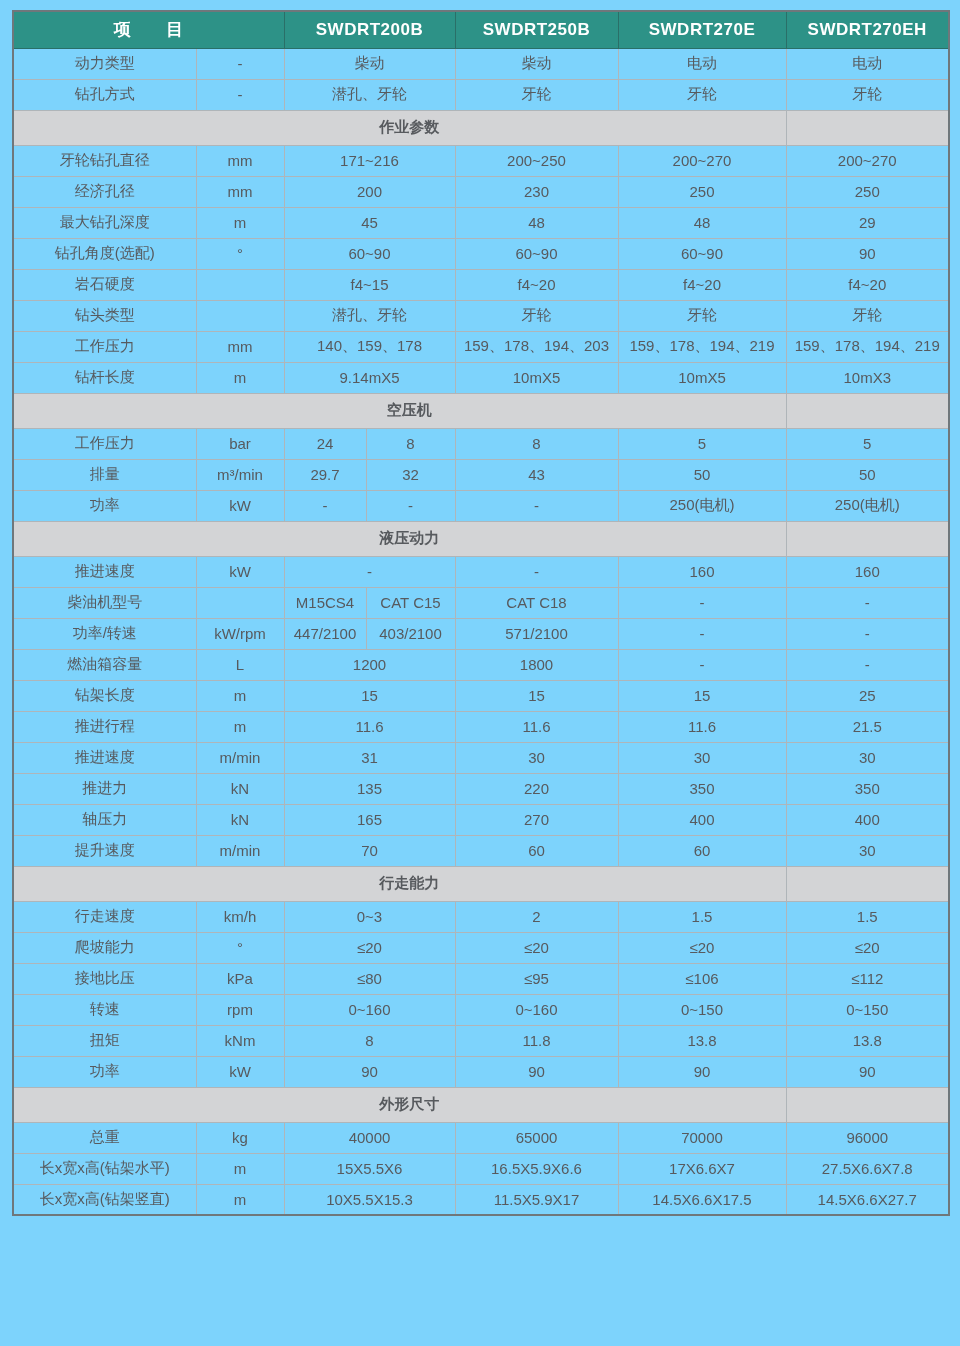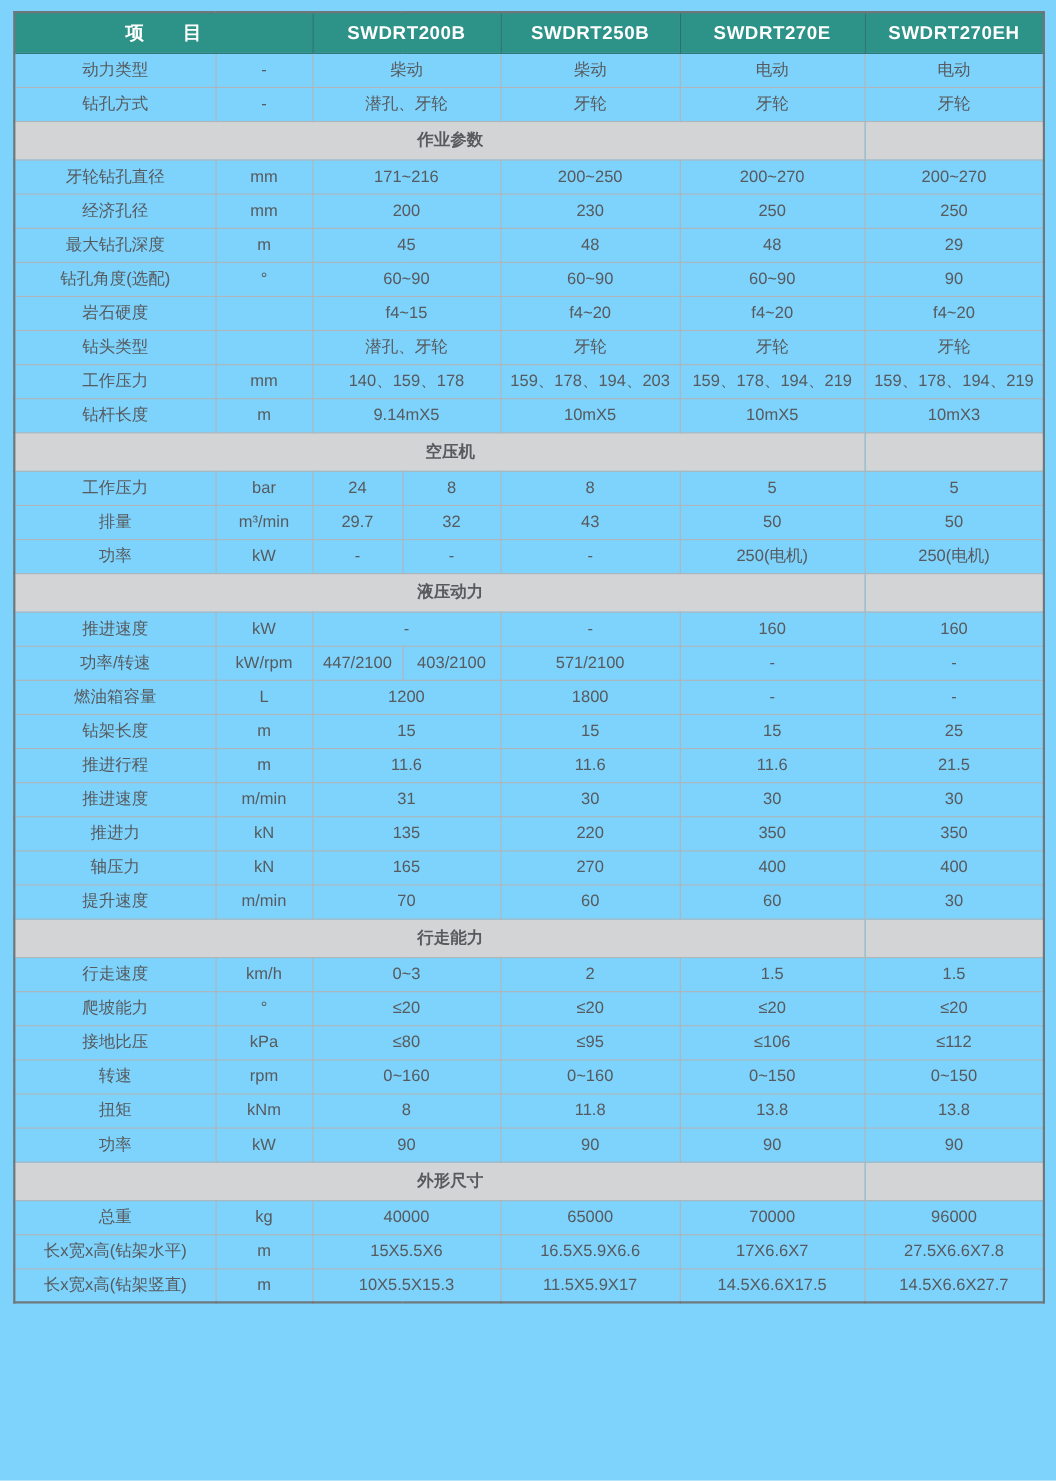--- a/index.html
+++ b/index.html
@@ -215,20 +215,29 @@
         </tr>
         <tr>
           <td class="label-cell">推进速度</td>
           <td class="unit-cell">kW</td>
           <td class="value-cell" colspan="2">-</td>
           <td class="value-cell">-</td>
           <td class="value-cell">160</td>
           <td class="value-cell">160</td>
         </tr>
         <tr>
+          <td class="label-cell">柴油机型号</td>
+          <td class="unit-cell"></td>
+          <td class="value-cell">M15CS4</td>
+          <td class="value-cell">CAT C15</td>
+          <td class="value-cell">CAT C18</td>
+          <td class="value-cell">-</td>
+          <td class="value-cell">-</td>
+        </tr>
+        <tr>
           <td class="label-cell">功率/转速</td>
           <td class="unit-cell">kW/rpm</td>
           <td class="value-cell">447/2100</td>
           <td class="value-cell">403/2100</td>
           <td class="value-cell">571/2100</td>
           <td class="value-cell">-</td>
           <td class="value-cell">-</td>
         </tr>
         <tr>
           <td class="label-cell">燃油箱容量</td>

